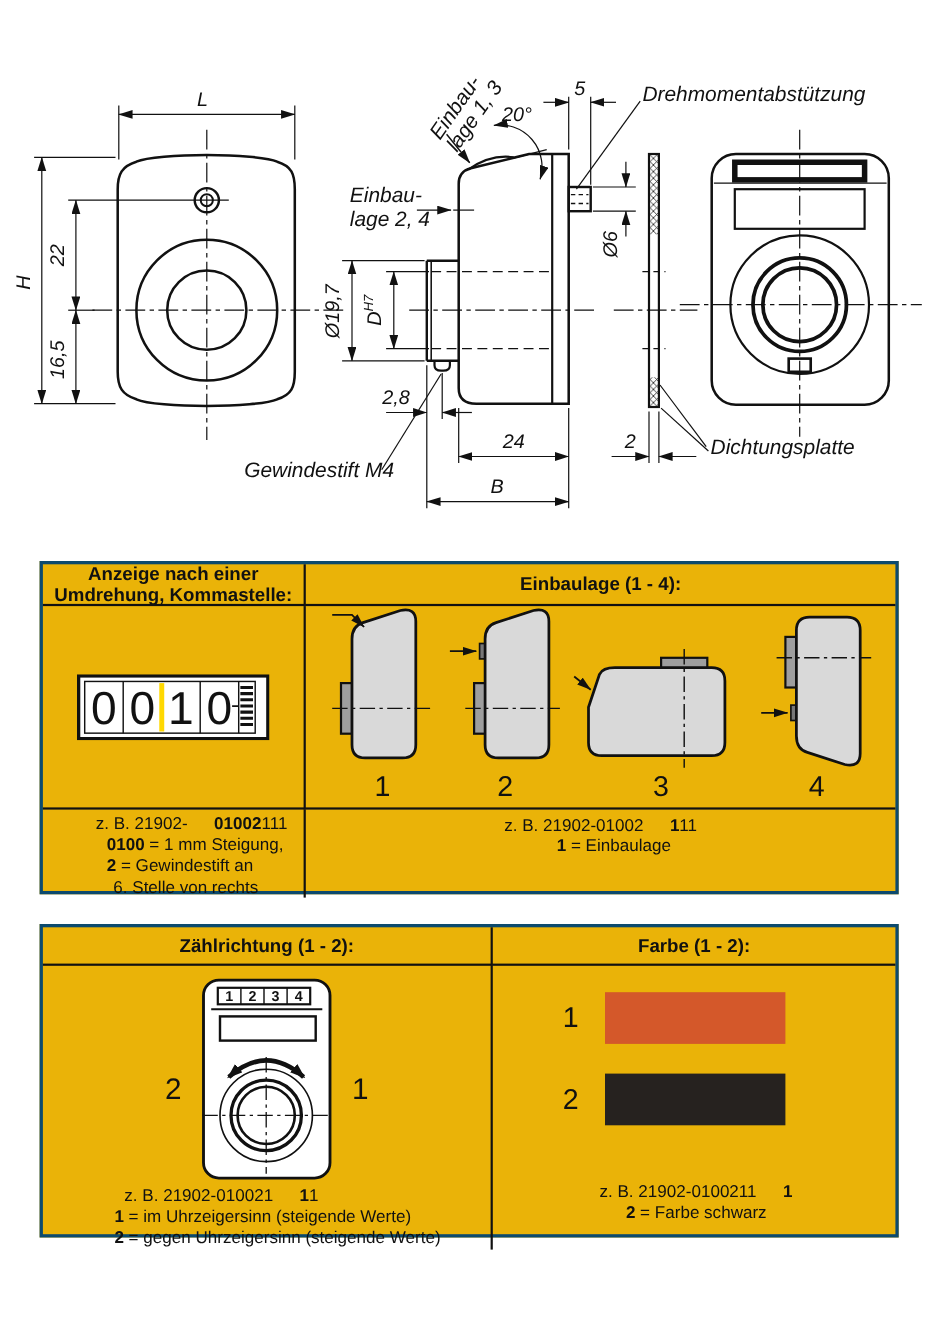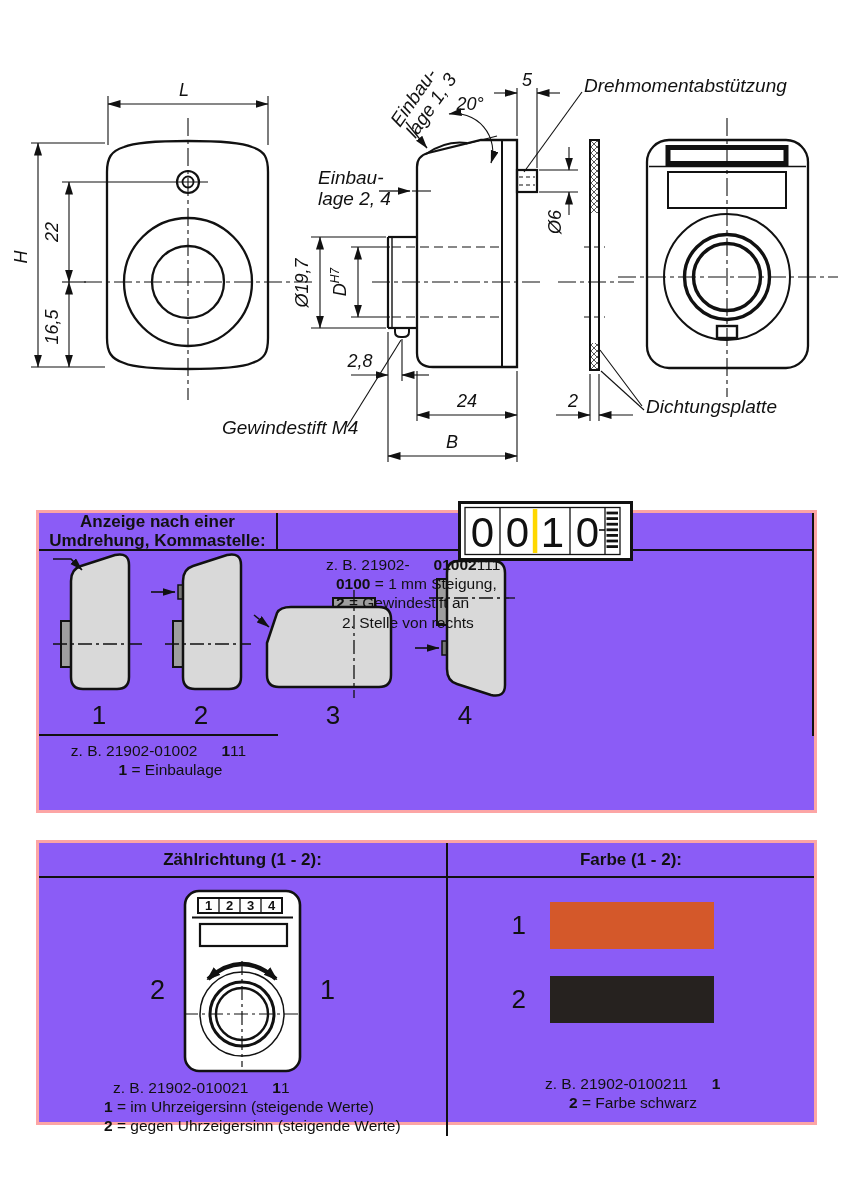--- a/index.html
+++ b/index.html
@@ -1,21 +1,21 @@
 <!DOCTYPE html>
 <html><head>
 <meta charset="utf-8">
 <style>
   html,body{margin:0;padding:0;background:#fff;}
   .page{position:relative;width:848px;height:1200px;background:#fff;overflow:hidden;
         font-family:"Liberation Sans",sans-serif;color:#111;}
   svg text{font-family:"Liberation Sans",sans-serif;}
   .lbl{font-style:italic;font-size:19px;fill:#111;}
   .dim{font-style:italic;font-size:18px;fill:#111;}
-  .tbl{position:absolute;border:3px solid #fca5a5;box-sizing:border-box;display:grid;background:#8b5cf6;}
+  .tbl{position:absolute;border:3px solid #0c4a6e;box-sizing:border-box;display:grid;background:#eab308;}
   .t1{left:36px;top:510px;width:781px;height:303px;
       grid-template-columns:239px 1fr;grid-template-rows:38px 1fr 80px;}
   .t2{left:36px;top:840px;width:781px;height:285px;
       grid-template-columns:409px 1fr;grid-template-rows:35px 1fr;}
   .cell{box-sizing:border-box;position:relative;}
   .br{border-right:2.5px solid #111;}
   .bb{border-bottom:2.5px solid #111;}
   .hdr{display:flex;flex-direction:column;align-items:center;justify-content:center;
        font-weight:bold;font-size:17px;line-height:1.12;text-align:center;}
   .ft{font-size:15.5px;line-height:1.24;}
@@ -199,20 +199,23 @@
       <line x1="727" y1="118" x2="727" y2="397" stroke-width="1.1" stroke-dasharray="18 4 4 4"></line>
       <line x1="618" y1="277" x2="838" y2="277" stroke-width="1.1" stroke-dasharray="18 4 4 4"></line>
     </g>
   </svg>
 
   <div class="tbl t1">
     <div class="cell br bb hdr">
       <span>Anzeige nach einer</span>
       <span>Umdrehung, Kommastelle:</span>
     </div>
+    <div class="cell bb hdr">
+      <span>Einbaulage (1 - 4):</span>
+    </div>
 
     <div class="cell br bb counter-cell">
       <svg width="175" height="60" viewBox="0 0 175 60">
         <rect x="1.5" y="1.5" width="172" height="57" fill="#fff" stroke="#111" stroke-width="3"></rect>
         <rect x="7" y="6.5" width="155" height="47" fill="none" stroke="#111" stroke-width="1.3"></rect>
         <line x1="42" y1="6.5" x2="42" y2="53.5" stroke="#111" stroke-width="1.3"></line>
         <rect x="74.8" y="8" width="4.5" height="44" fill="#ffd800"></rect>
         <line x1="112" y1="6.5" x2="112" y2="53.5" stroke="#111" stroke-width="1.3"></line>
         <line x1="147" y1="6.5" x2="147" y2="53.5" stroke="#111" stroke-width="1.3"></line>
         <g font-size="42" text-anchor="middle" fill="#111">
@@ -292,21 +295,21 @@
           <line x1="2" y1="97" x2="26" y2="97" stroke="#111" stroke-width="1.6" marker-end="url(#ah4)"></line>
         </svg>
         <span class="figlab">4</span>
       </div>
     </div>
 
     <div class="cell br ft left-ft">
       <div class="indent1"><span>z. B.  21902-</span><b>01002</b><span>111</span></div>
       <div><b>0100</b><span> = 1 mm Steigung,</span></div>
       <div><b>2</b><span> = Gewindestift an</span></div>
-      <div class="indent2">2. Stelle von rechts</div>
+      <div class="indent2">6. Stelle von rechts</div>
     </div>
     <div class="cell ft center-ft">
       <div><span>z. B. 21902-01002</span><b>1</b><span>11</span></div>
       <div><b>1</b><span> = Einbaulage</span></div>
     </div>
   </div>
 
   <div class="tbl t2">
     <div class="cell br bb hdr">
       <span>Zählrichtung (1 - 2):</span>

